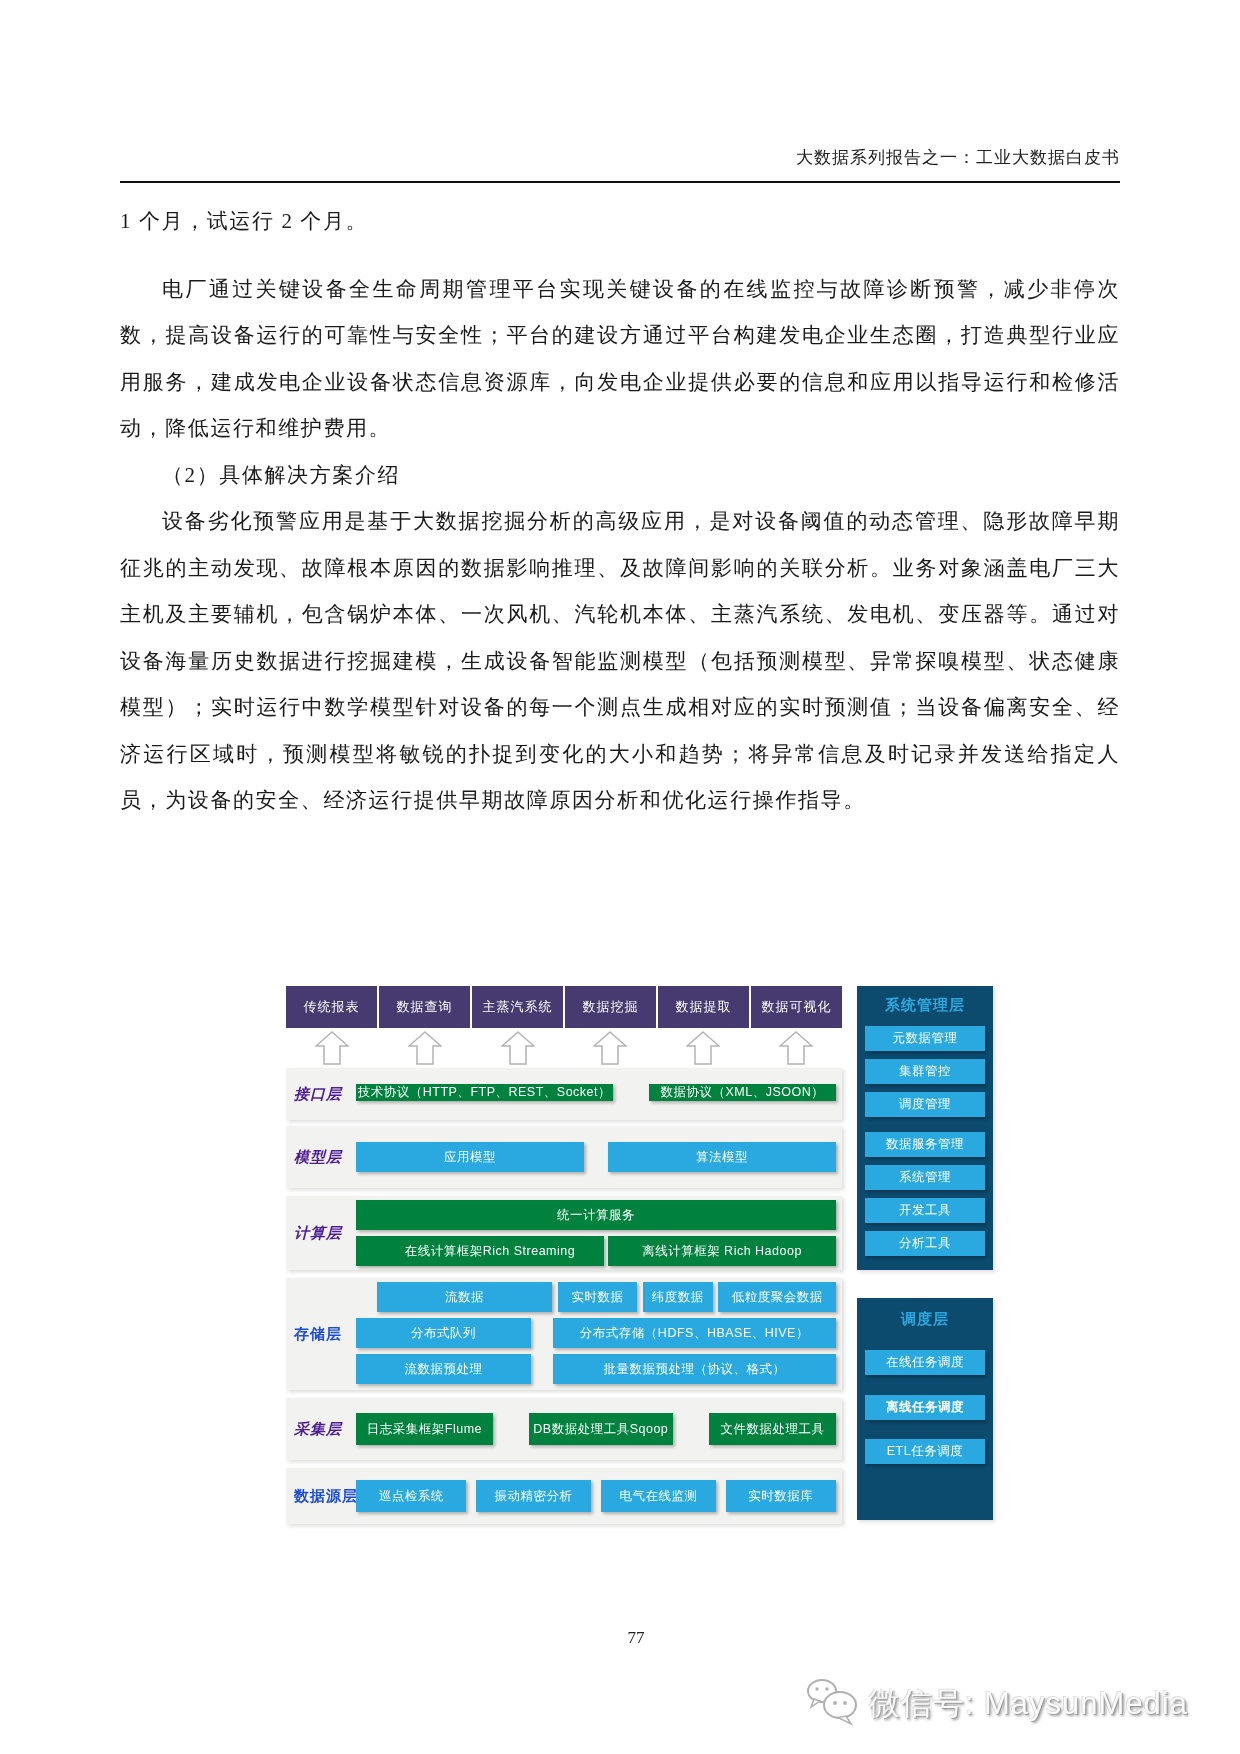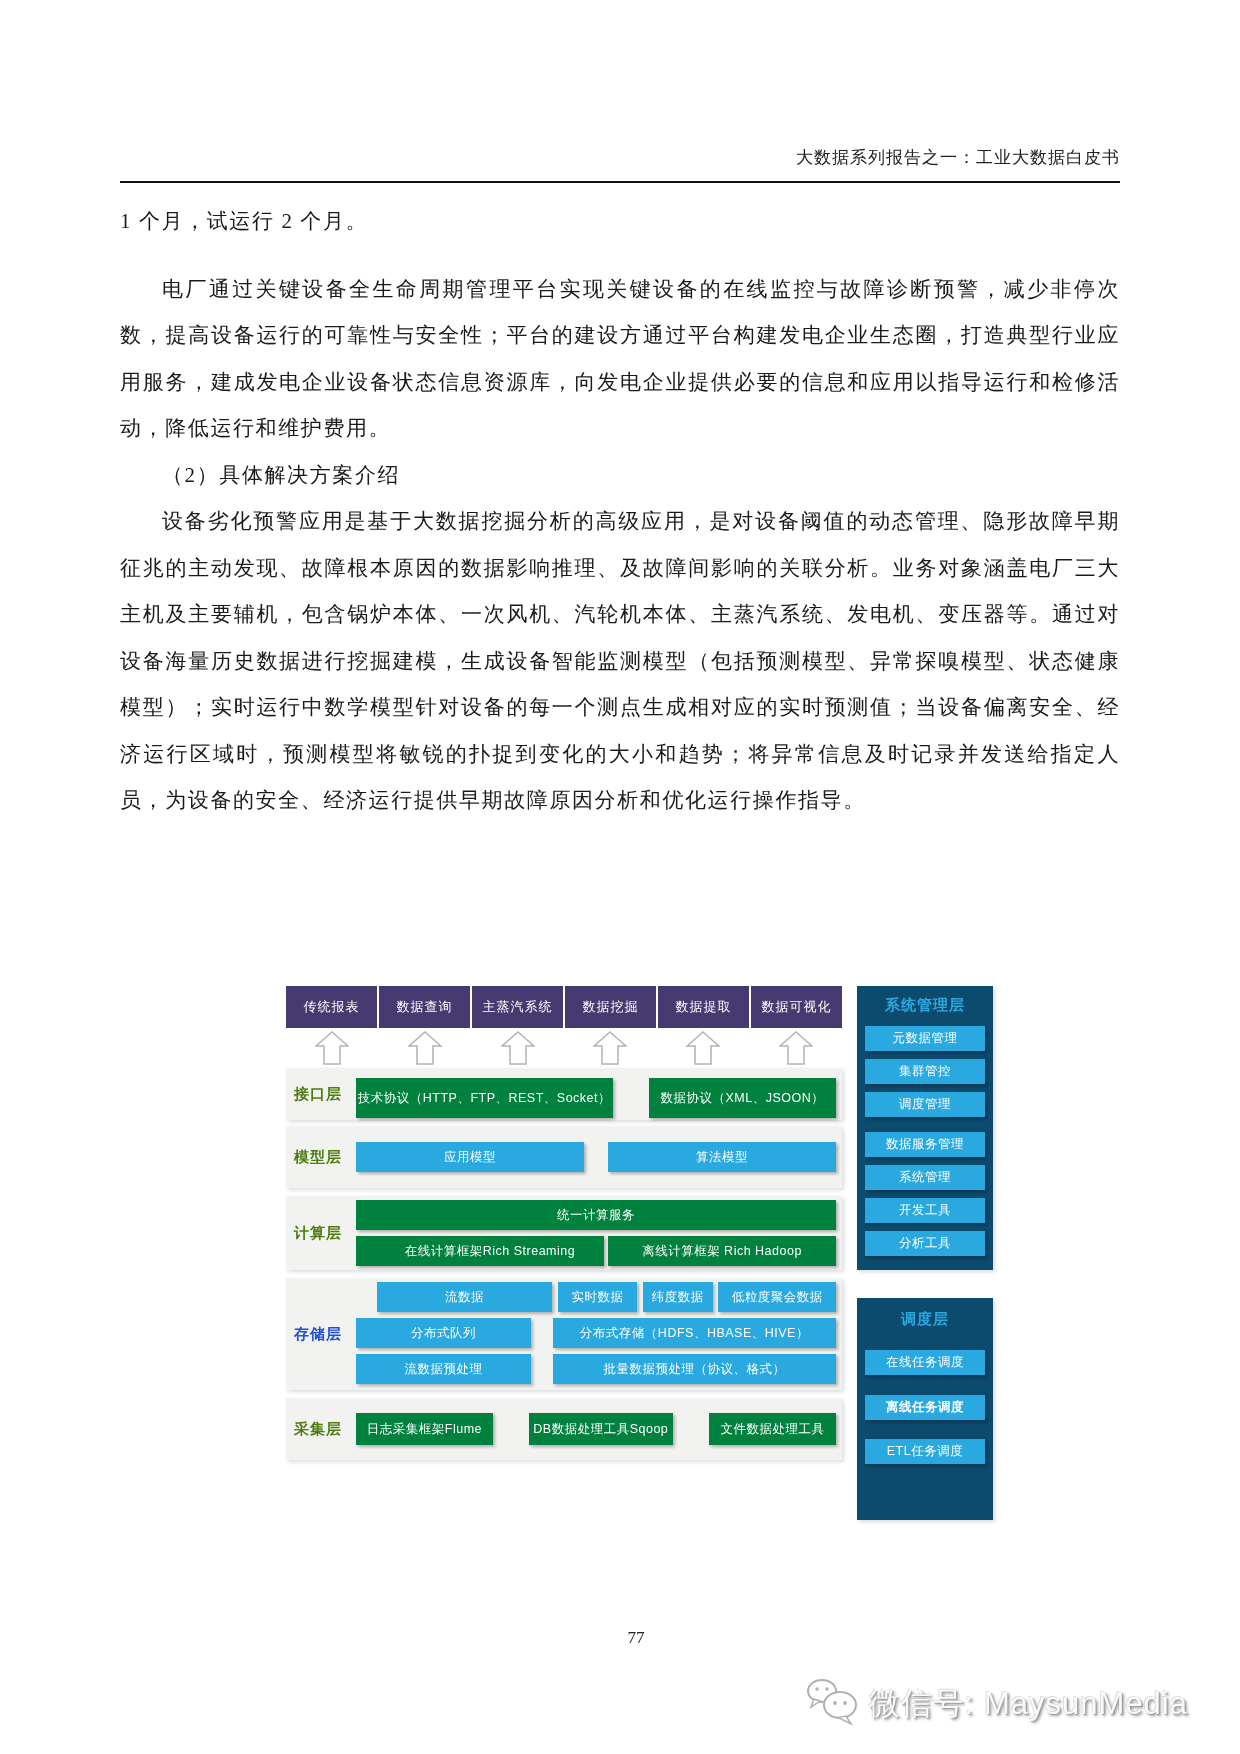--- a/index.html
+++ b/index.html
@@ -29,30 +29,30 @@
   .pbox{flex:1;background:#463a71;color:#fff;display:flex;align-items:center;justify-content:center;
         font-size:13px;letter-spacing:1px;}
 
   .arrow-row{position:absolute;top:46px;left:0;width:556px;height:36px;display:flex;}
   .arrow-cell{flex:1;display:flex;align-items:center;justify-content:center;}
 
   .band{position:absolute;left:0;width:556px;background:#f2f2f1;
         box-shadow:2px 2px 4px rgba(0,0,0,.14);}
   .layer-label{position:absolute;left:8px;top:50%;transform:translateY(-50%);
                font-size:15px;font-weight:bold;letter-spacing:1px;white-space:nowrap;}
-  .lbl-green{color:#4d7c0f;}
+  .lbl-green{color:#4c1d95;font-style:italic;}
   .lbl-blue{color:#1d4ed8;font-family:Liberation Mono, monospace;}
   .boxzone{position:absolute;left:70px;width:480px;display:flex;justify-content:space-between;}
   .gbox{background:#00823e;color:#fff;display:flex;align-items:center;justify-content:center;
         font-size:12.5px;box-shadow:2px 2px 3px rgba(0,0,0,.28);letter-spacing:.5px;white-space:nowrap;}
   .bbox{background:#2aa9e0;color:#fff;display:flex;align-items:center;justify-content:center;
         font-size:12.5px;box-shadow:2px 2px 3px rgba(0,0,0,.28);letter-spacing:.5px;white-space:nowrap;}
 
   #band-interface{top:84px;height:52px;}
-  #band-interface .boxzone{top:10px;height:40px;}
+  #band-interface .boxzone{top:16px;height:17px;}
   #band-model{top:142px;height:62px;}
   #band-model .boxzone{top:16px;height:30px;}
   #band-compute{top:212px;height:74px;}
   #band-compute .rowA{top:4px;height:30px;}
   #band-compute .rowB{top:40px;height:30px;}
   #band-storage{top:294px;height:112px;}
   #band-storage .rowA{top:4px;height:30px;}
   #band-storage .rowB{top:40px;height:30px;}
   #band-storage .rowC{top:76px;height:30px;}
   #band-collect{top:414px;height:62px;}
@@ -184,20 +184,29 @@
 
       <div class="band" id="band-collect">
         <span class="layer-label lbl-green">采集层</span>
         <div class="boxzone">
           <div class="gbox" style="width:28.5%;">日志采集框架Flume</div>
           <div class="gbox" style="width:30%;">DB数据处理工具Sqoop</div>
           <div class="gbox" style="width:26.5%;">文件数据处理工具</div>
         </div>
       </div>
 
+      <div class="band" id="band-source">
+        <span class="layer-label lbl-blue">数据源层</span>
+        <div class="boxzone">
+          <div class="bbox" style="width:23%;">巡点检系统</div>
+          <div class="bbox" style="width:24%;">振动精密分析</div>
+          <div class="bbox" style="width:24%;">电气在线监测</div>
+          <div class="bbox" style="width:23%;">实时数据库</div>
+        </div>
+      </div>
 
     </div>
 
     <div class="right-col">
 
       <div class="panel" id="panel-sys">
         <div class="panel-title" style="top:10px;">系统管理层</div>
         <div class="bbox" style="top:40px;">元数据管理</div>
         <div class="bbox" style="top:73px;">集群管控</div>
         <div class="bbox" style="top:106px;">调度管理</div>

